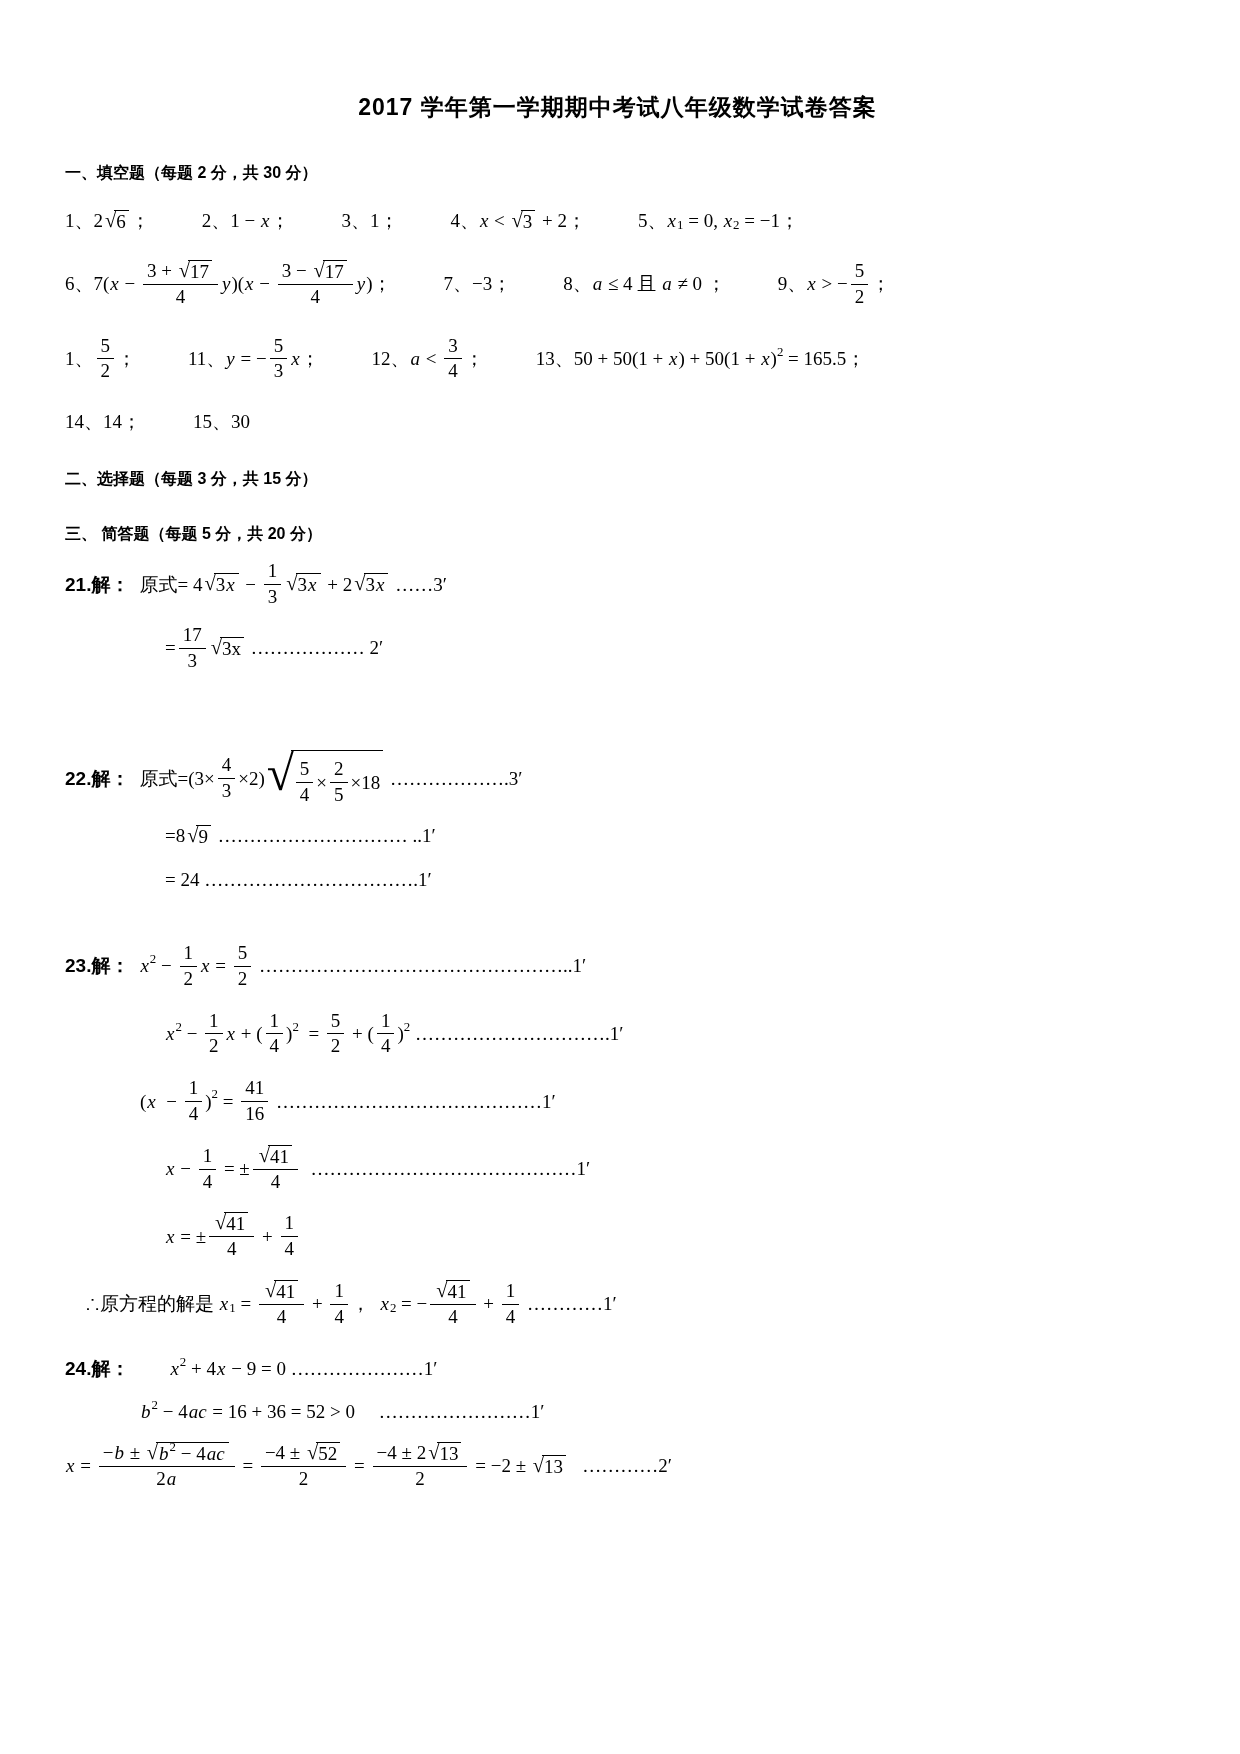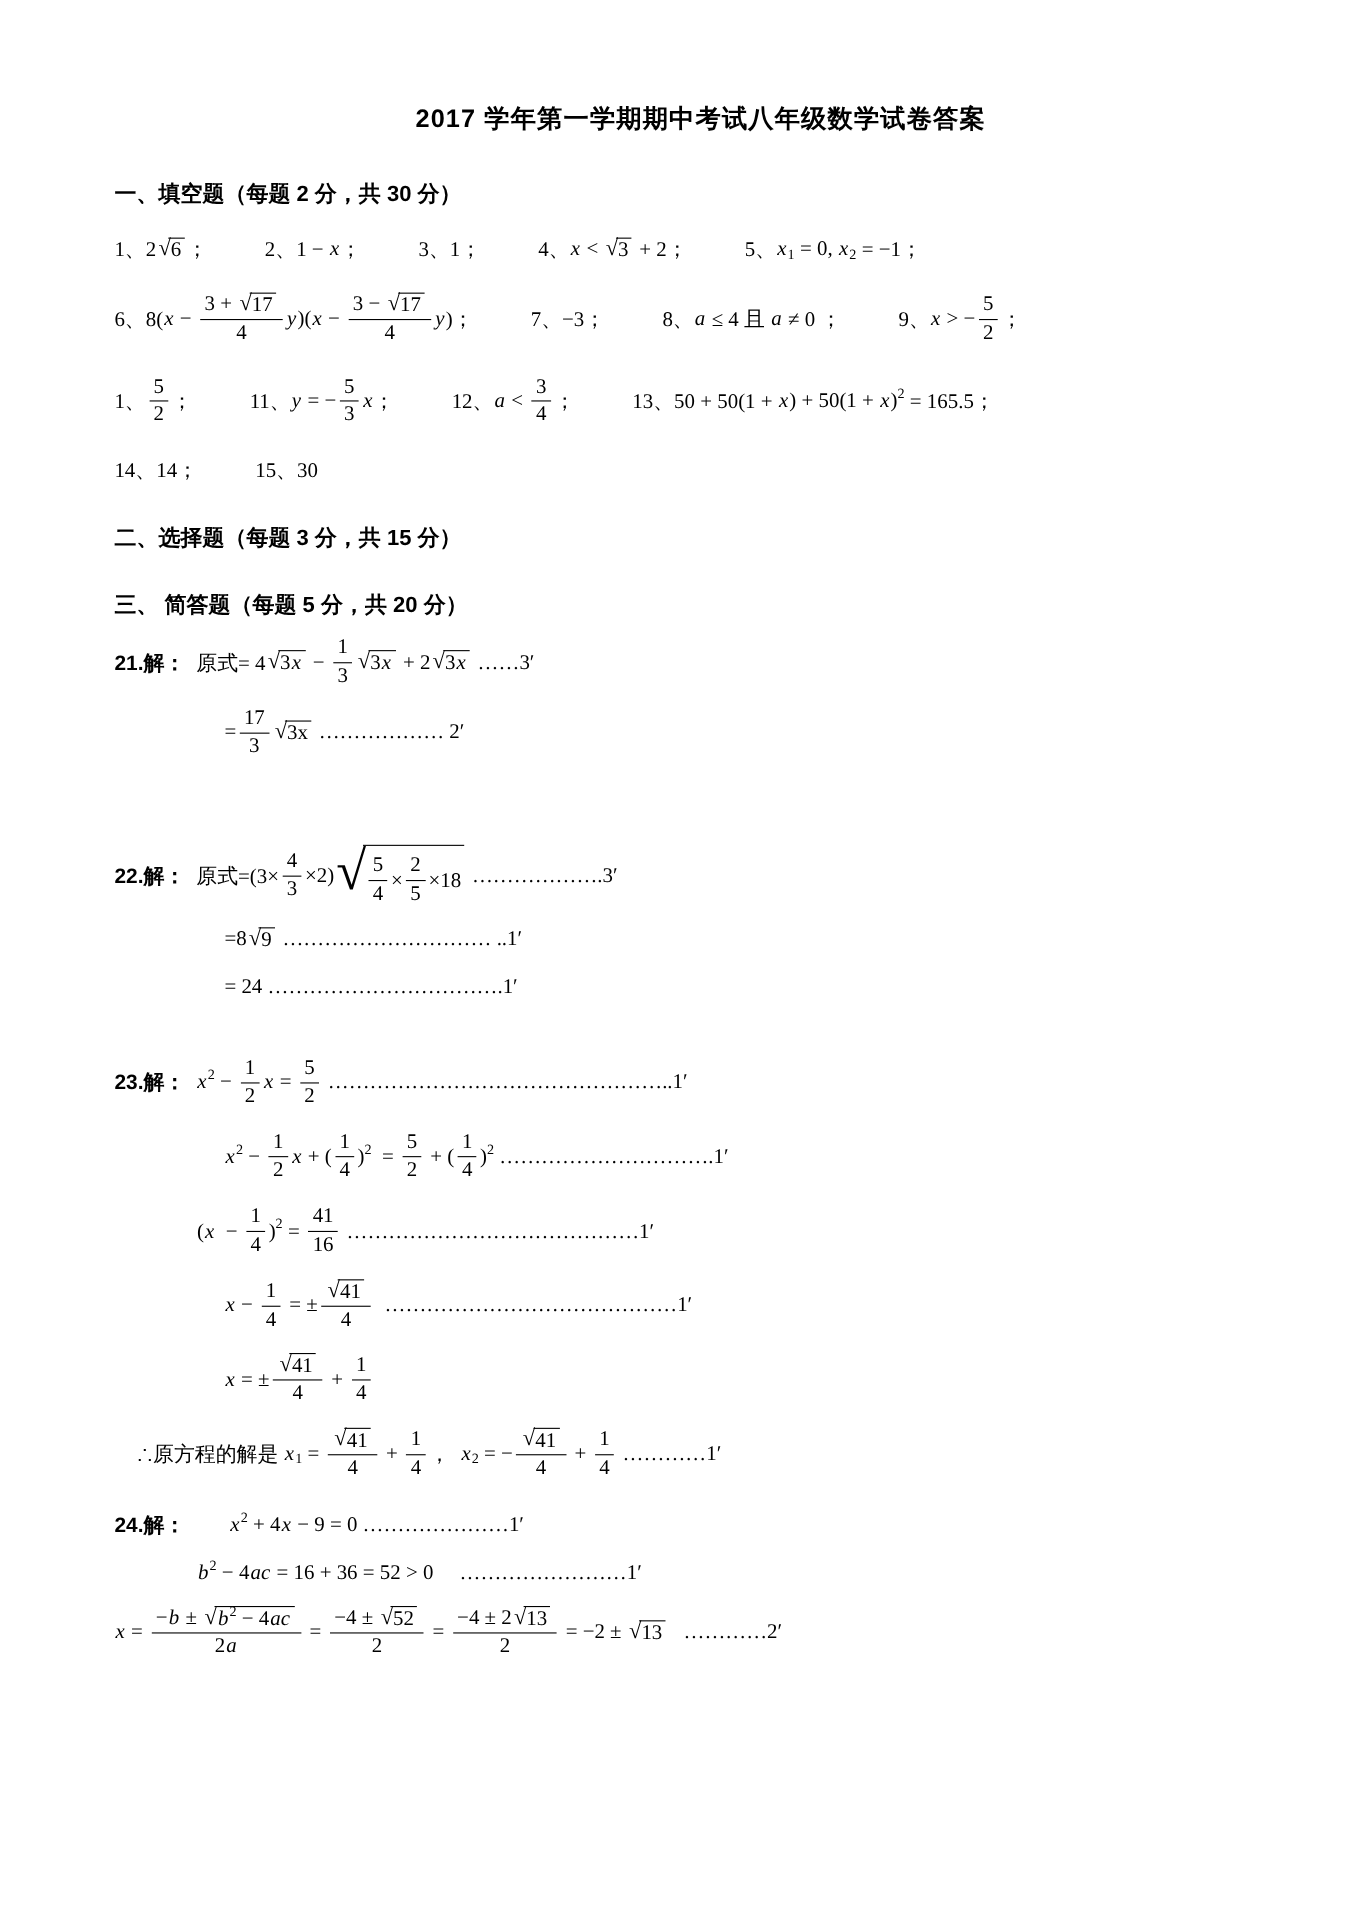--- a/index.html
+++ b/index.html
@@ -1,28 +1,28 @@
 <!DOCTYPE html>
 <html><head>
 <meta charset="utf-8">
 <style>
   html,body { margin:0; padding:0; background:#ffffff; }
   body {
     width:1240px; height:1754px; overflow:hidden;
     font-family:"Liberation Serif", serif;
     color:#000; font-size:19px;
   }
-  .page { box-sizing:border-box; width:1240px; height:1754px; padding:92px 70px 10px 104px; position:relative; }
+  .page { box-sizing:border-box; width:1240px; height:1754px; padding:92px 70px 10px 65px; position:relative; }
   .title {
     text-align:center; font-size:23px; font-weight:bold;
     font-family:"Liberation Sans", sans-serif;
     margin:0 0 40px 0; letter-spacing:1px;
   }
   .sec-heading {
-    font-weight:bold; font-size:20px;
+    font-weight:bold; font-size:16px;
     font-family:"Liberation Sans", sans-serif;
     margin:34px 0 6px 0;
   }
   .sec-heading:first-of-type { margin-top:0; }
   .ans-row { display:flex; flex-wrap:wrap; align-items:center; column-gap:52px; margin:24px 0 26px 0; }
   .ans-row.choice { column-gap:80px; margin:20px 0 24px 0; }
   .ans-item { white-space:nowrap; display:inline-flex; align-items:center;font-family:Liberation Serif, serif; }
   .sol { margin:0 0 26px 0; }
   .sol.s21 { margin-bottom:78px; }
   .sol.s22 { margin-bottom:48px; }
@@ -91,21 +91,21 @@
           <span class="mit">x</span>
           <sub class="msub">1</sub>
           <span class="mtext"> = 0, </span>
           <span class="mit">x</span>
           <sub class="msub">2</sub>
           <span class="mtext"> = −1；</span>
         </span>
       </div>
       <div class="ans-row">
         <span class="ans-item">
-          <span class="mtext">6、8(</span>
+          <span class="mtext">6、7(</span>
           <span class="mit">x</span>
           <span class="mtext"> − </span>
           <span class="mfrac">
             <span class="mnum"><span class="mtext">3 + </span><span class="msqrt">
                 <span class="msign">√</span>
                 <span class="mbody"><span class="mtext">17</span></span>
               </span></span>
             <span class="mden"><span class="mtext">4</span></span>
           </span>
           <span class="mit">y</span>

